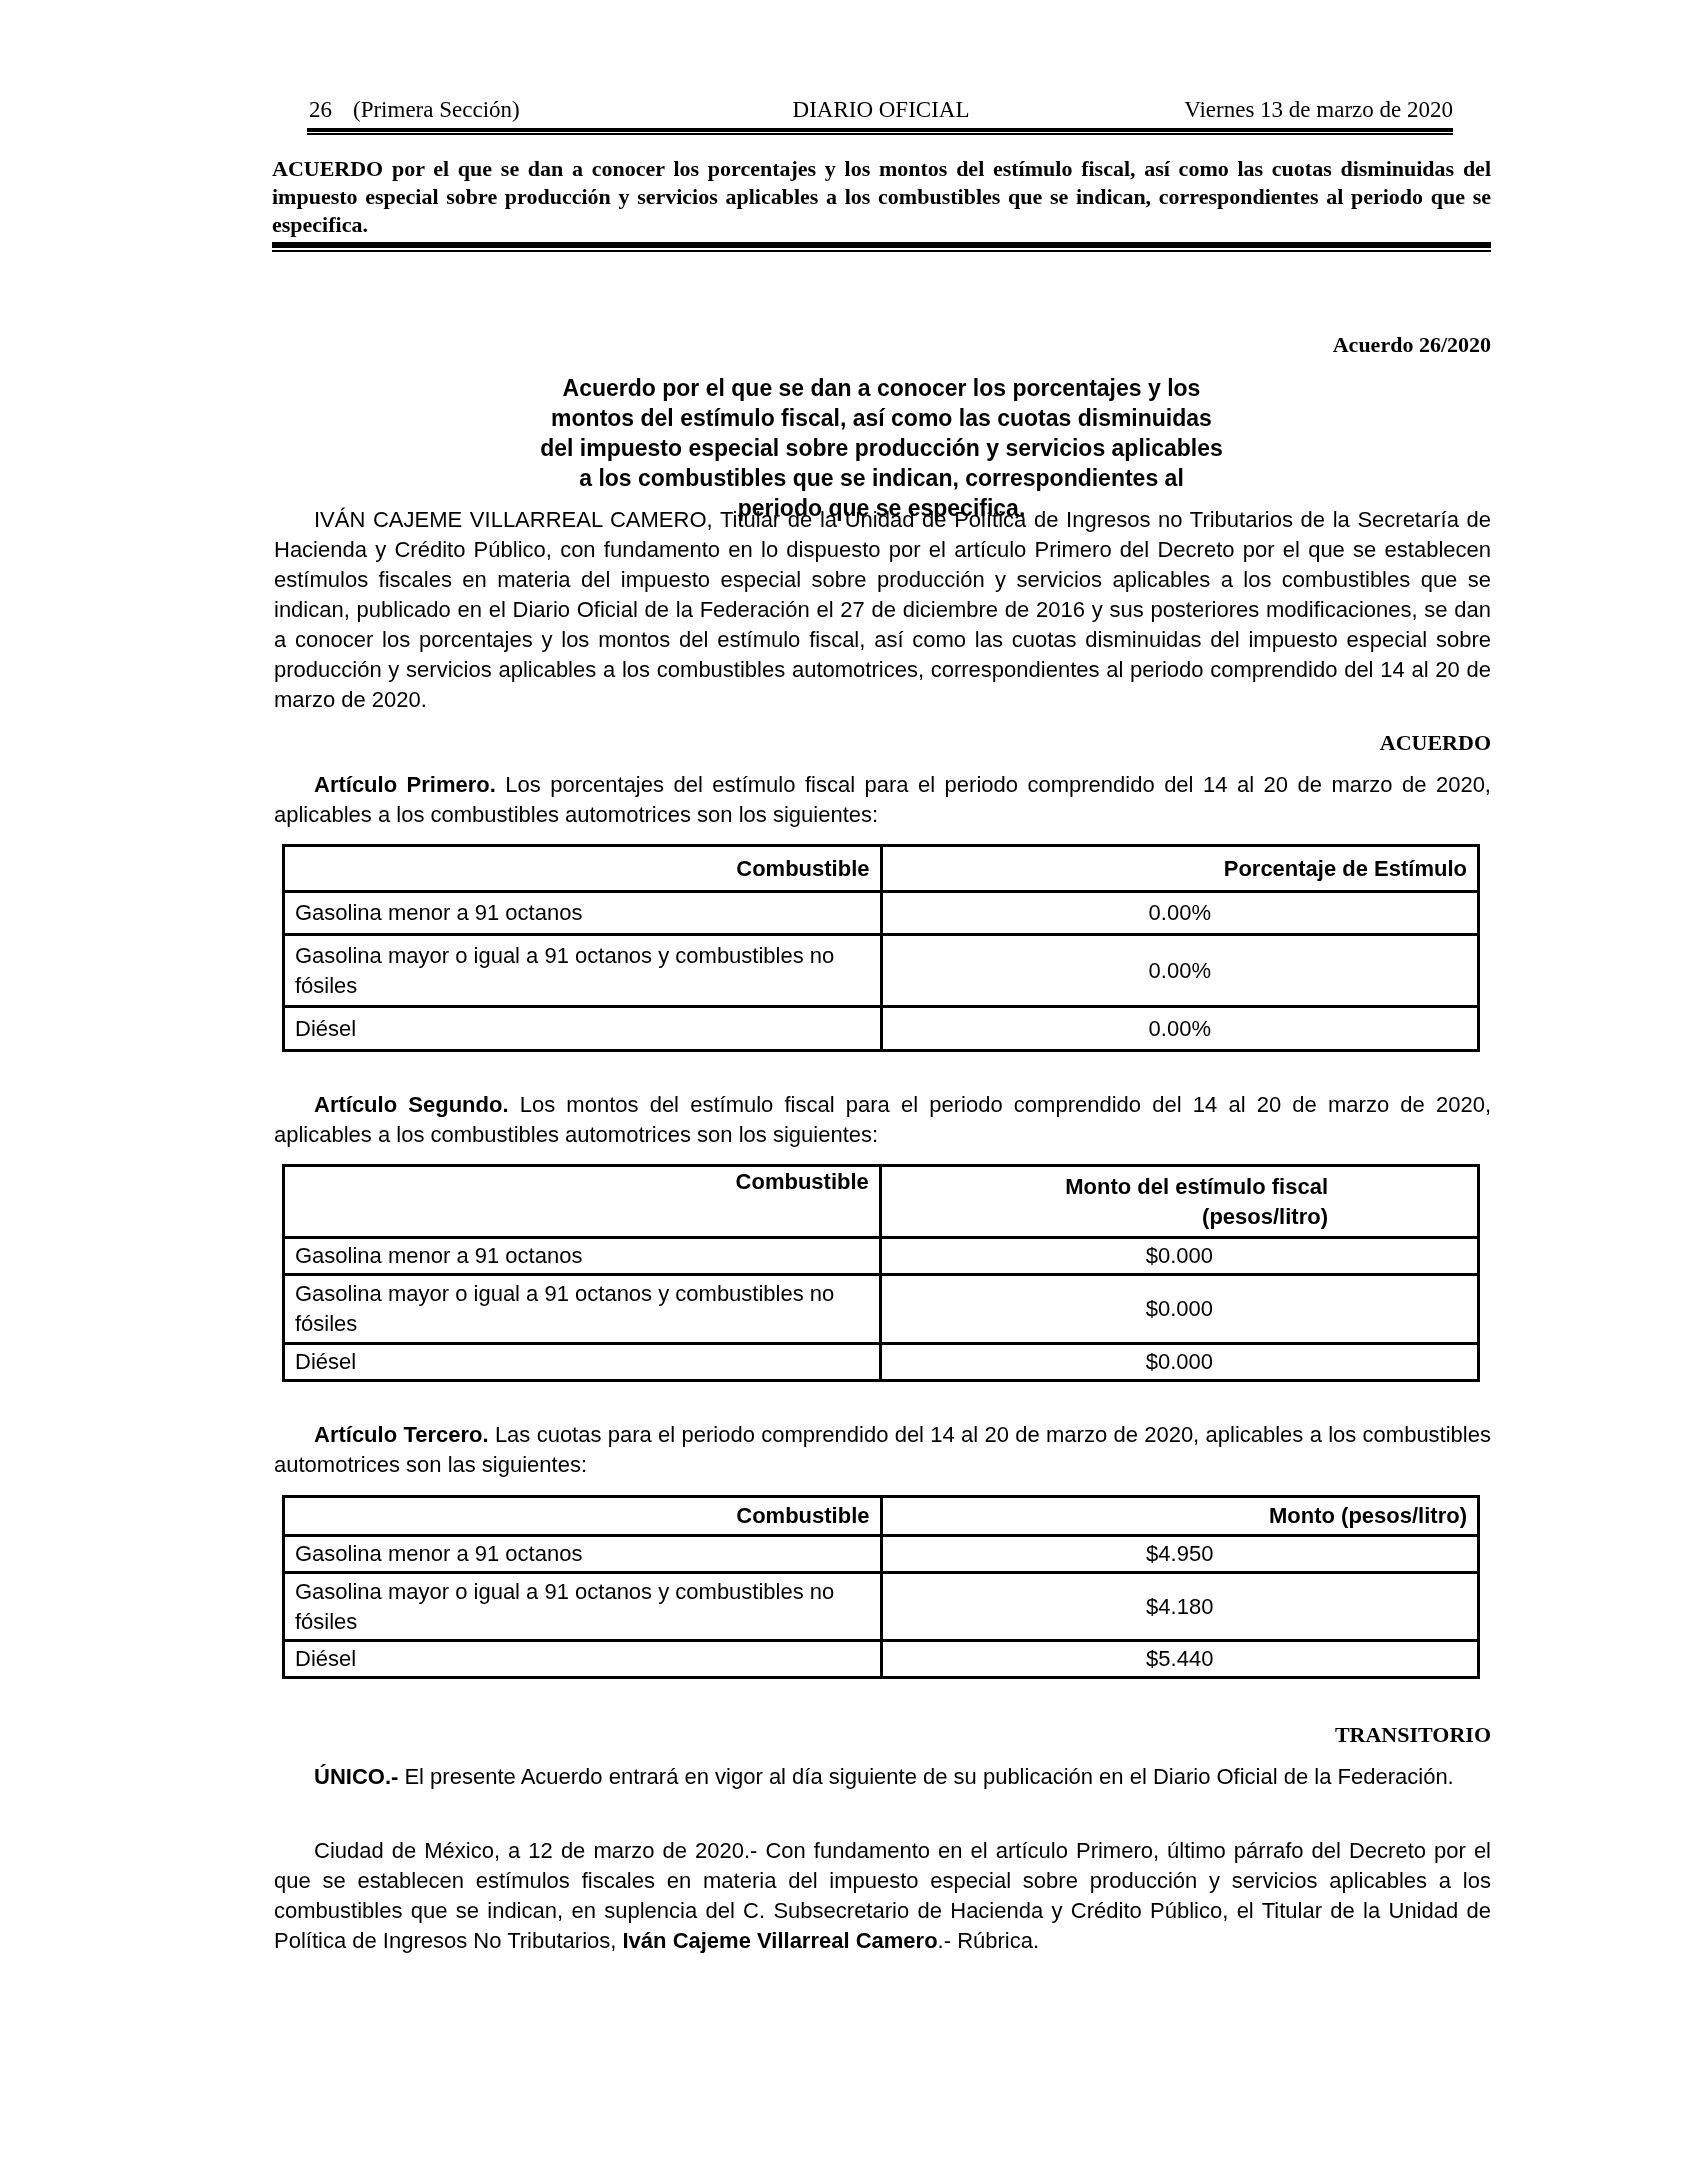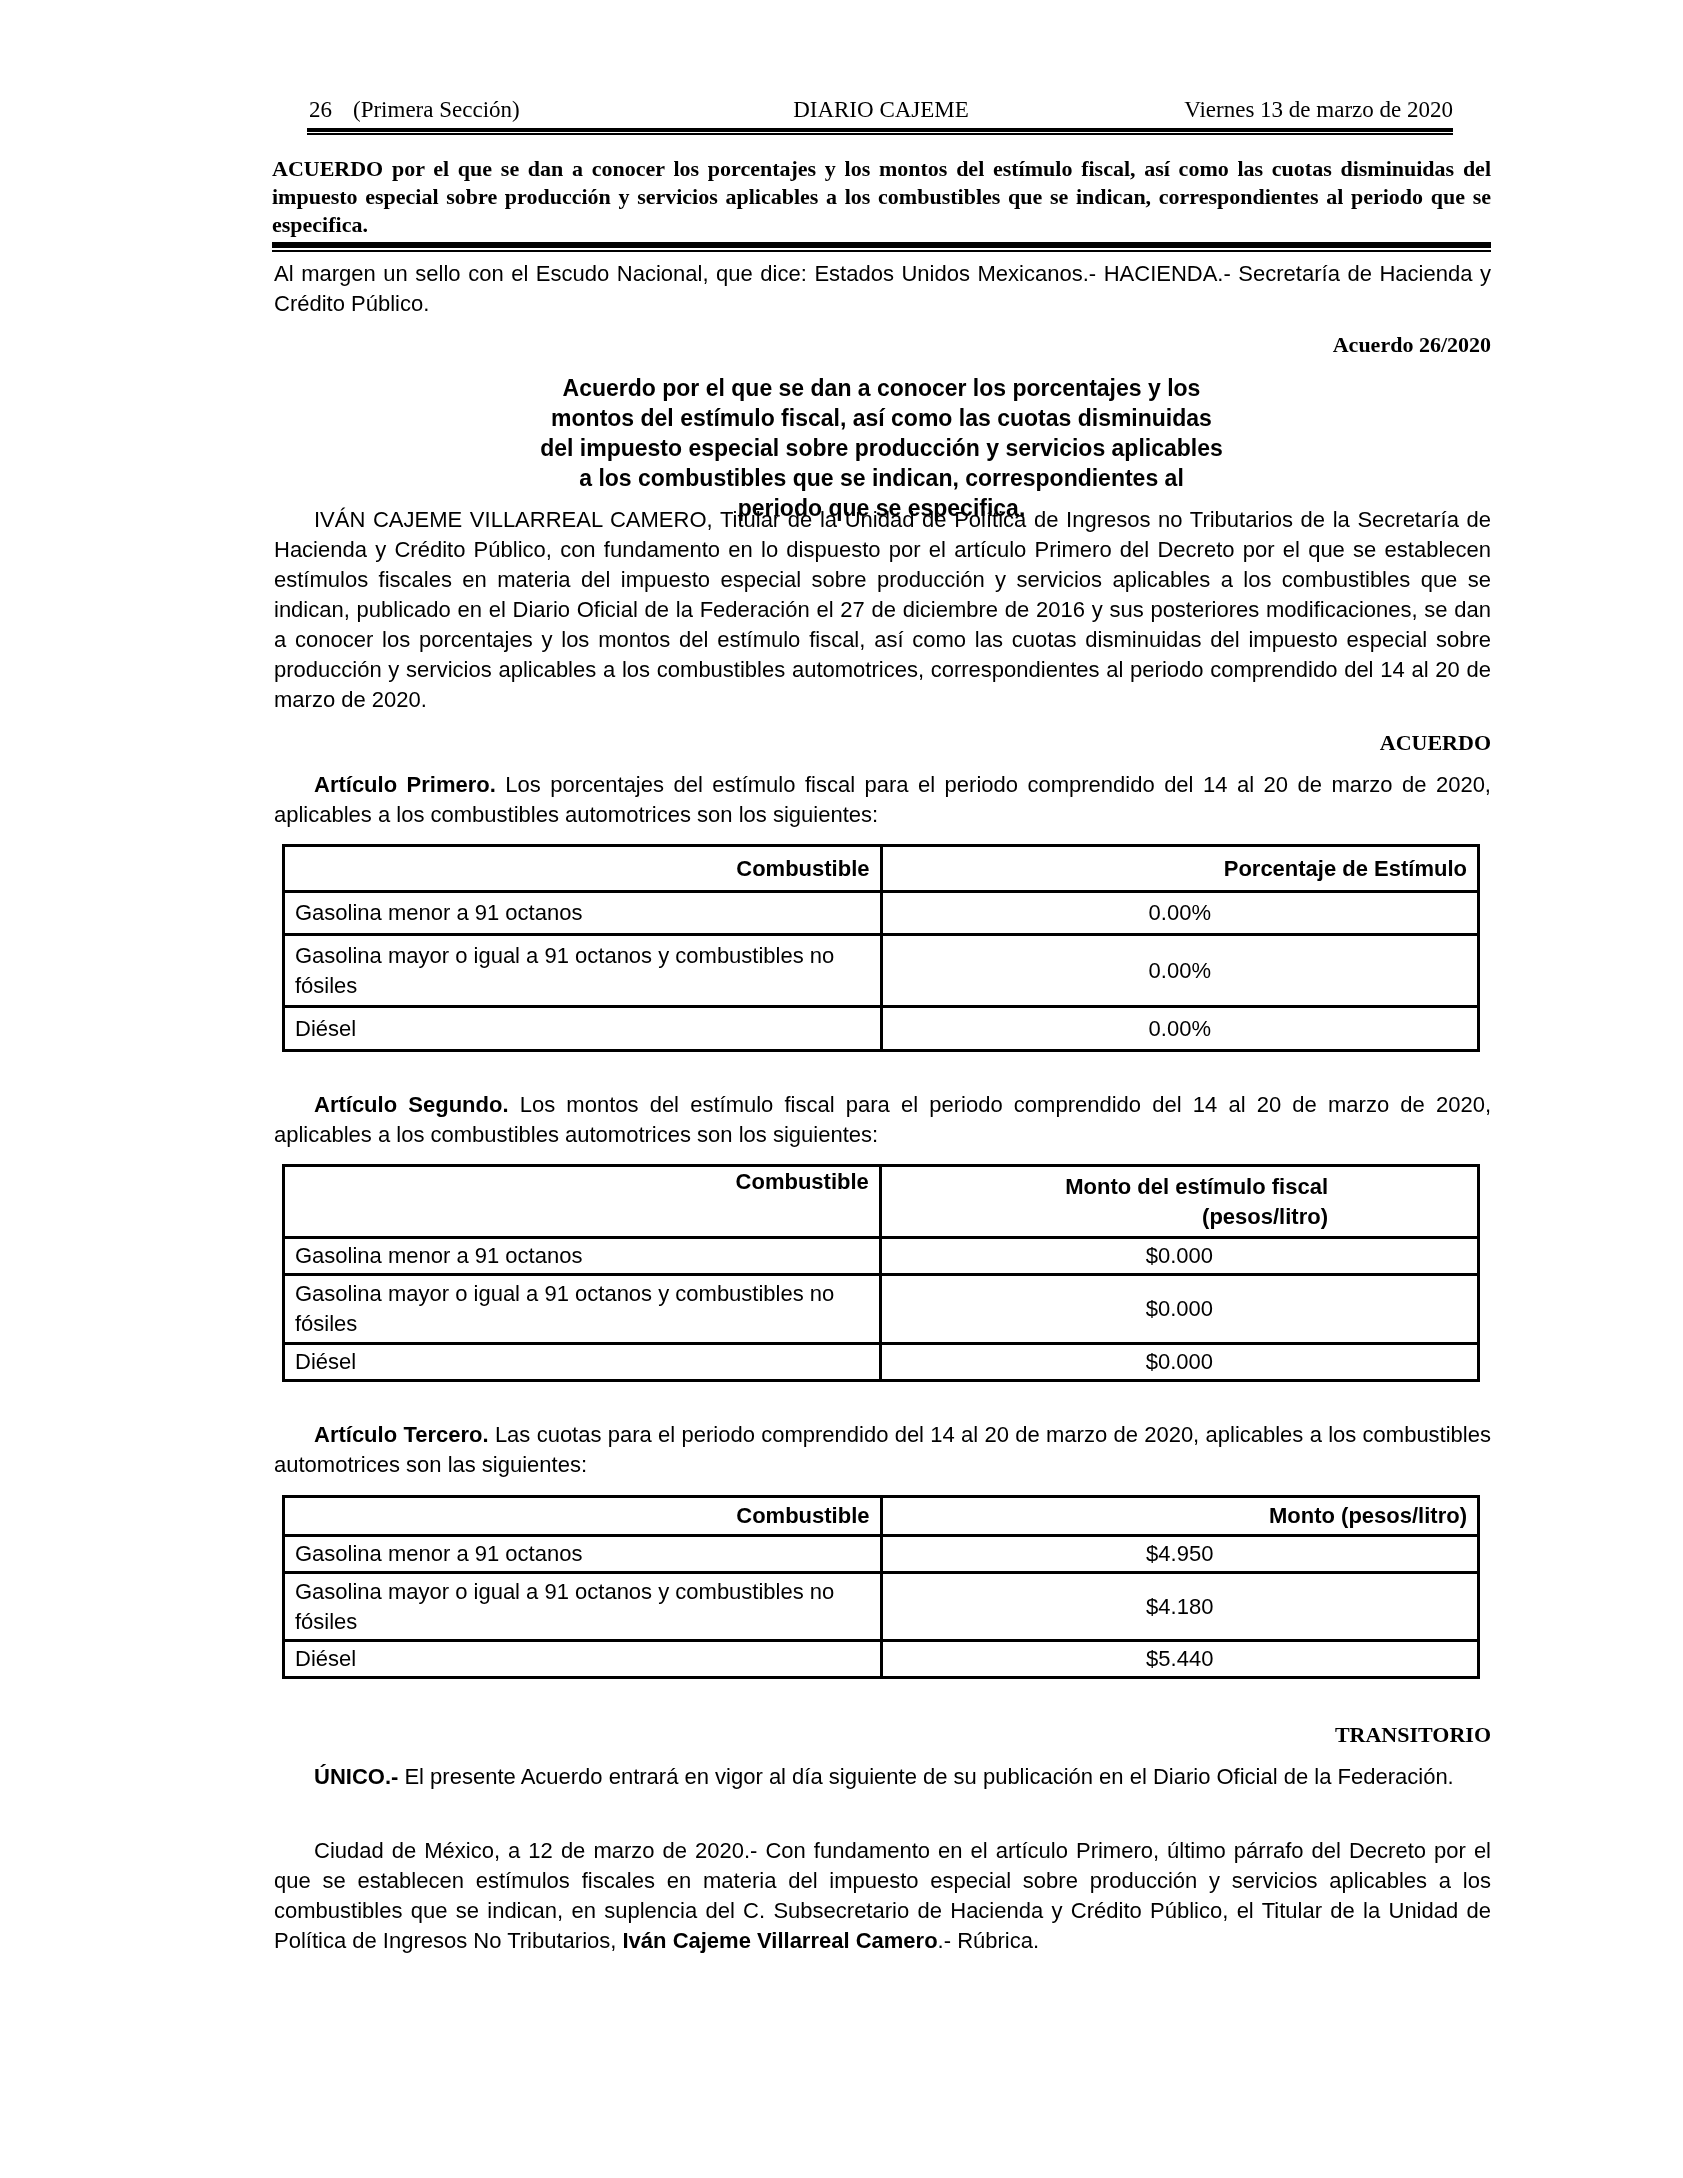--- a/index.html
+++ b/index.html
@@ -42,29 +42,28 @@
   b { font-weight: bold; }
 </style>
 </head>
 <body>
 
 <div class="page">
 
   <div class="running-header serif">
     <span class="pg">26</span>
     <span class="sec">(Primera Sección)</span>
-    <span class="center">DIARIO CAJEME</span>
+    <span class="center">DIARIO OFICIAL</span>
     <span class="date">Viernes 13 de marzo de 2020</span>
   </div>
   <div class="rule-double"></div>
 
   <div class="main-title serif">ACUERDO por el que se dan a conocer los porcentajes y los montos del estímulo fiscal, así como las cuotas disminuidas del impuesto especial sobre producción y servicios aplicables a los combustibles que se indican, correspondientes al periodo que se especifica.</div>
   <div class="rule-thick"></div>
 
-  <div class="body-text sans" style="top:259px;">Al margen un sello con el Escudo Nacional, que dice: Estados Unidos Mexicanos.- HACIENDA.- Secretaría de Hacienda y Crédito Público.</div>
 
   <div class="center-head serif" style="top:330px;">Acuerdo 26/2020</div>
 
   <div class="sub-title sans" style="top:373px;">Acuerdo por el que se dan a conocer los porcentajes y los montos del estímulo fiscal, así como las cuotas disminuidas del impuesto especial sobre producción y servicios aplicables a los combustibles que se indican, correspondientes al periodo que se especifica.</div>
 
   <div class="body-text sans indent" style="top:505px;">IVÁN CAJEME VILLARREAL CAMERO, Titular de la Unidad de Política de Ingresos no Tributarios de la Secretaría de Hacienda y Crédito Público, con fundamento en lo dispuesto por el artículo Primero del Decreto por el que se establecen estímulos fiscales en materia del impuesto especial sobre producción y servicios aplicables a los combustibles que se indican, publicado en el Diario Oficial de la Federación el 27 de diciembre de 2016 y sus posteriores modificaciones, se dan a conocer los porcentajes y los montos del estímulo fiscal, así como las cuotas disminuidas del impuesto especial sobre producción y servicios aplicables a los combustibles automotrices, correspondientes al periodo comprendido del 14 al 20 de marzo de 2020.</div>
 
   <div class="center-head serif" style="top:728px;">ACUERDO</div>
 
   <div class="body-text sans indent" style="top:770px;"><b>Artículo Primero.</b><span> Los porcentajes del estímulo fiscal para el periodo comprendido del 14 al 20 de marzo de 2020, aplicables a los combustibles automotrices son los siguientes:</span></div>

